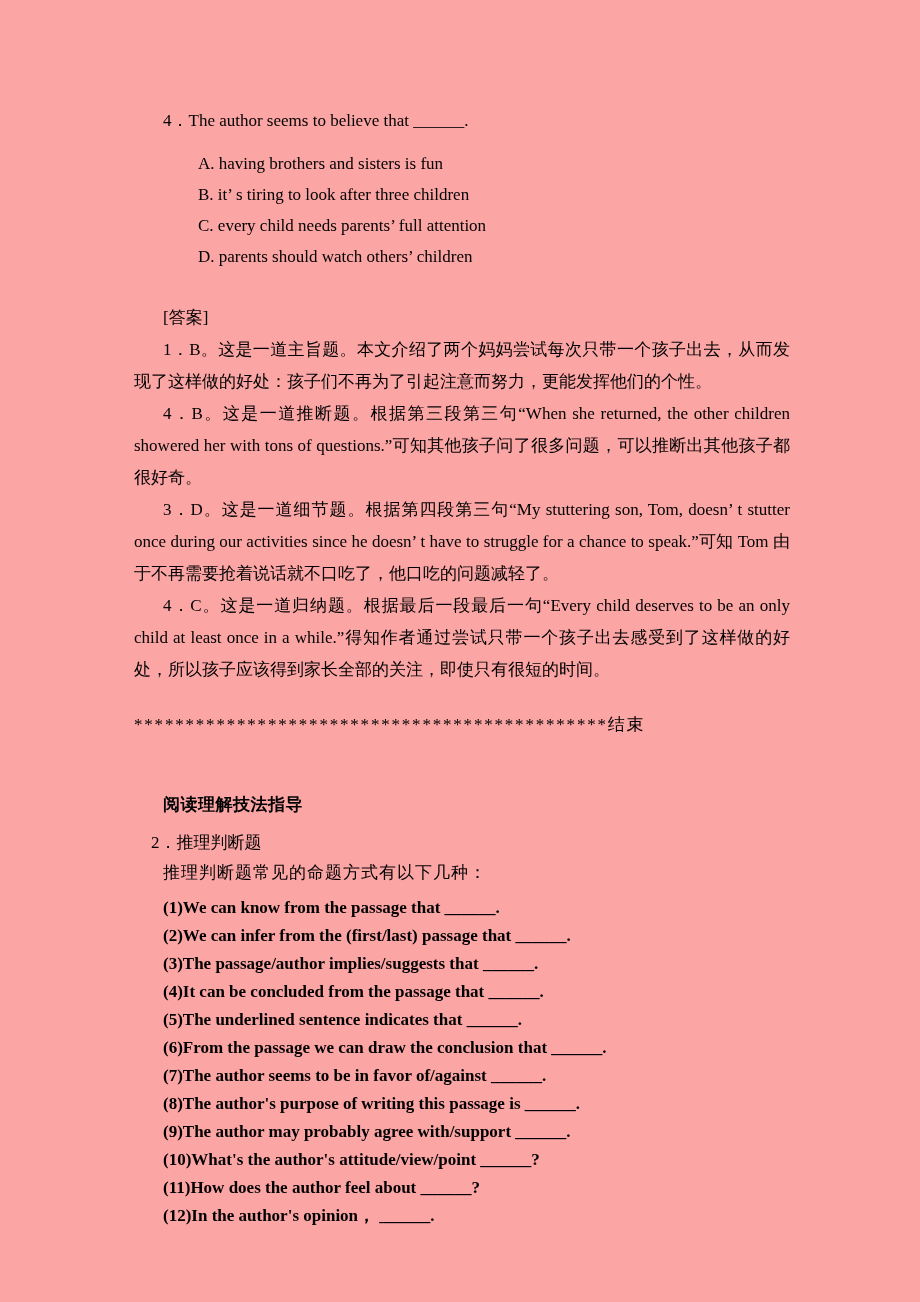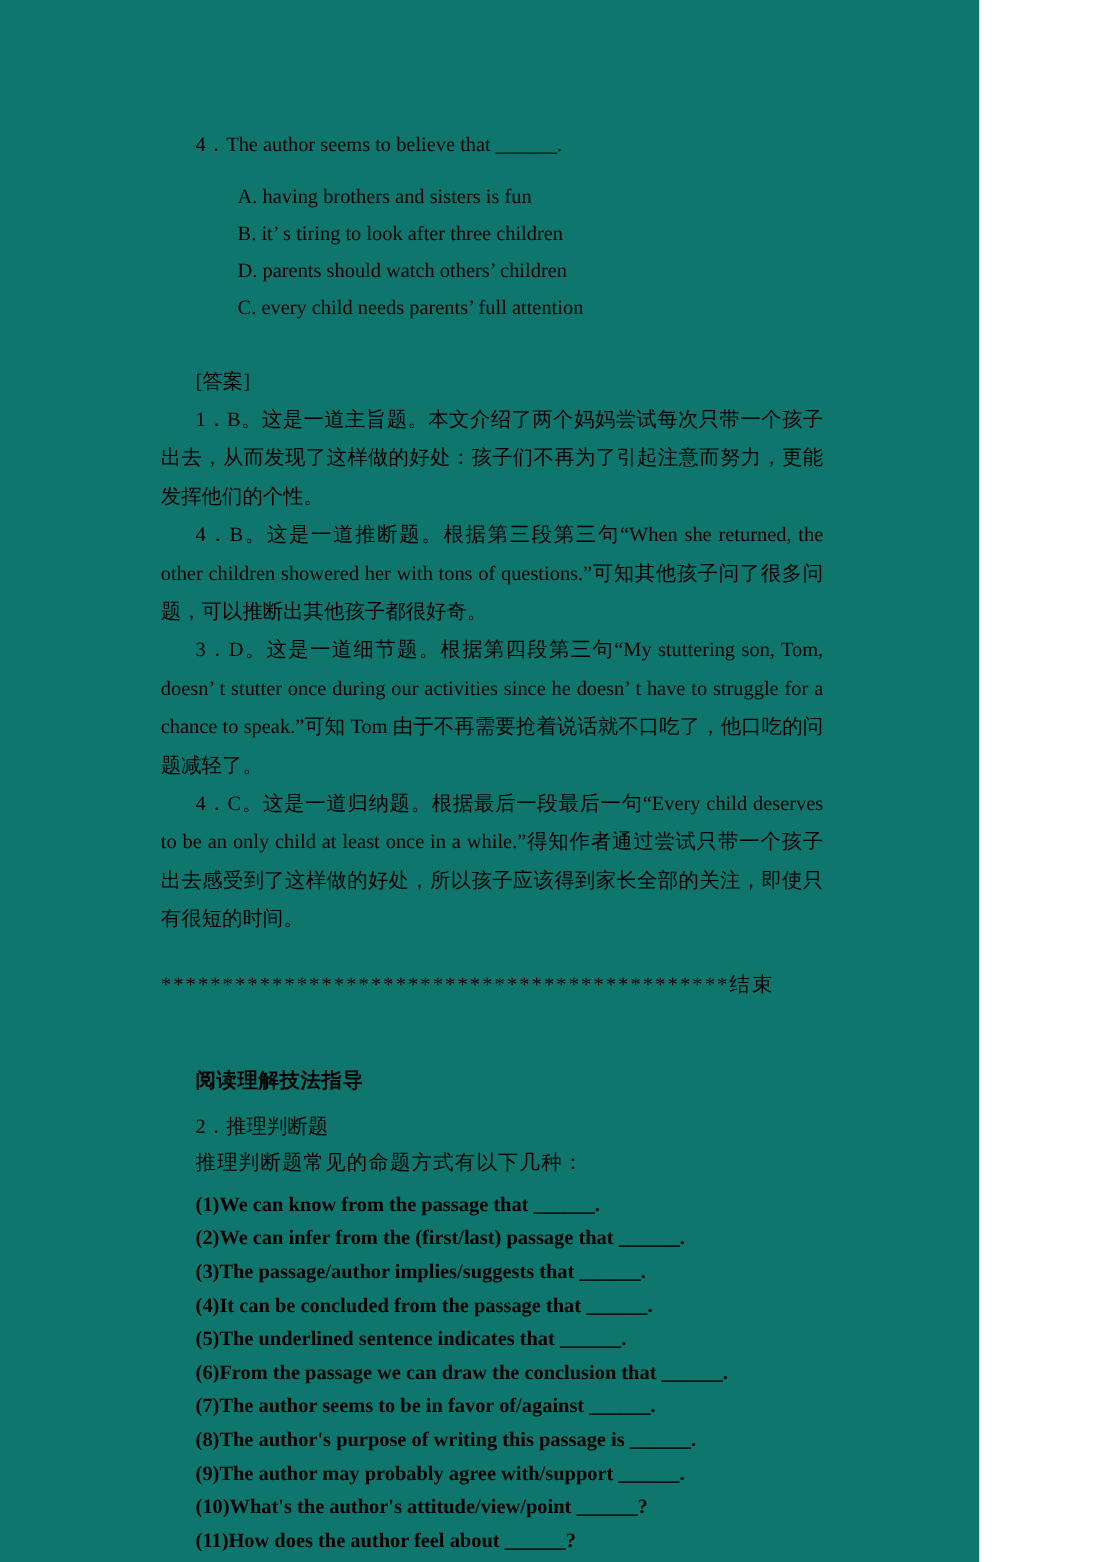--- a/index.html
+++ b/index.html
@@ -6,23 +6,23 @@
   html, body { background: #ffffff; }
   body {
     width: 920px;
     height: 1302px;
     position: relative;
     font-family: "Liberation Serif", "DejaVu Serif", serif;
     color: #000000;
     overflow: hidden;
   }
   .page {
-    width: 816px;
+    width: 920px;
     height: 1302px;
-    background: #0f766e;
+    background: #fca5a5;
     overflow: hidden;
   }
   .content {
     padding: 106px 130px 0 134px;
     font-size: 17px;
   }
   .stem {
     margin-left: 29px;
     line-height: 30px;
     white-space: nowrap;
@@ -54,21 +54,21 @@
     margin-top: 50px;
     margin-left: 29px;
     line-height: 30px;
     font-weight: bold;
     font-family: "Liberation Sans", "DejaVu Sans", sans-serif;
     font-size: 17px;
     letter-spacing: 0.5px;
   }
   .guide-sub {
     margin-top: 8px;
-    margin-left: 29px;
+    margin-left: 17px;
     line-height: 30px;
   }
   .guide-intro {
     margin-left: 29px;
     line-height: 30px;
     letter-spacing: 1px;
   }
   .patterns { margin-top: 6px; }
   .pattern {
     margin-left: 29px;
@@ -81,22 +81,22 @@
 <body>
 
 <div class="page">
   <div class="content">
 
     <p class="stem">4．The author seems to believe that ______.</p>
 
     <div class="options">
       <p class="option">A. having brothers and sisters is fun</p>
       <p class="option">B. it’ s tiring to look after three children</p>
+      <p class="option">C. every child needs parents’ full attention</p>
       <p class="option">D. parents should watch others’ children</p>
-      <p class="option">C. every child needs parents’ full attention</p>
     </div>
 
     <p class="answers-header">[答案]</p>
 
     <div class="answers">
       <p class="answer-para">1．B。这是一道主旨题。本文介绍了两个妈妈尝试每次只带一个孩子出去，从而发现了这样做的好处：孩子们不再为了引起注意而努力，更能发挥他们的个性。</p>
       <p class="answer-para">4．B。这是一道推断题。根据第三段第三句“When she returned, the other children showered her with tons of questions.”可知其他孩子问了很多问题，可以推断出其他孩子都很好奇。</p>
       <p class="answer-para">3．D。这是一道细节题。根据第四段第三句“My stuttering son, Tom, doesn’ t stutter once during our activities since he doesn’ t have to struggle for a chance to speak.”可知 Tom 由于不再需要抢着说话就不口吃了，他口吃的问题减轻了。</p>
       <p class="answer-para">4．C。这是一道归纳题。根据最后一段最后一句“Every child deserves to be an only child at least once in a while.”得知作者通过尝试只带一个孩子出去感受到了这样做的好处，所以孩子应该得到家长全部的关注，即使只有很短的时间。</p>
     </div>

